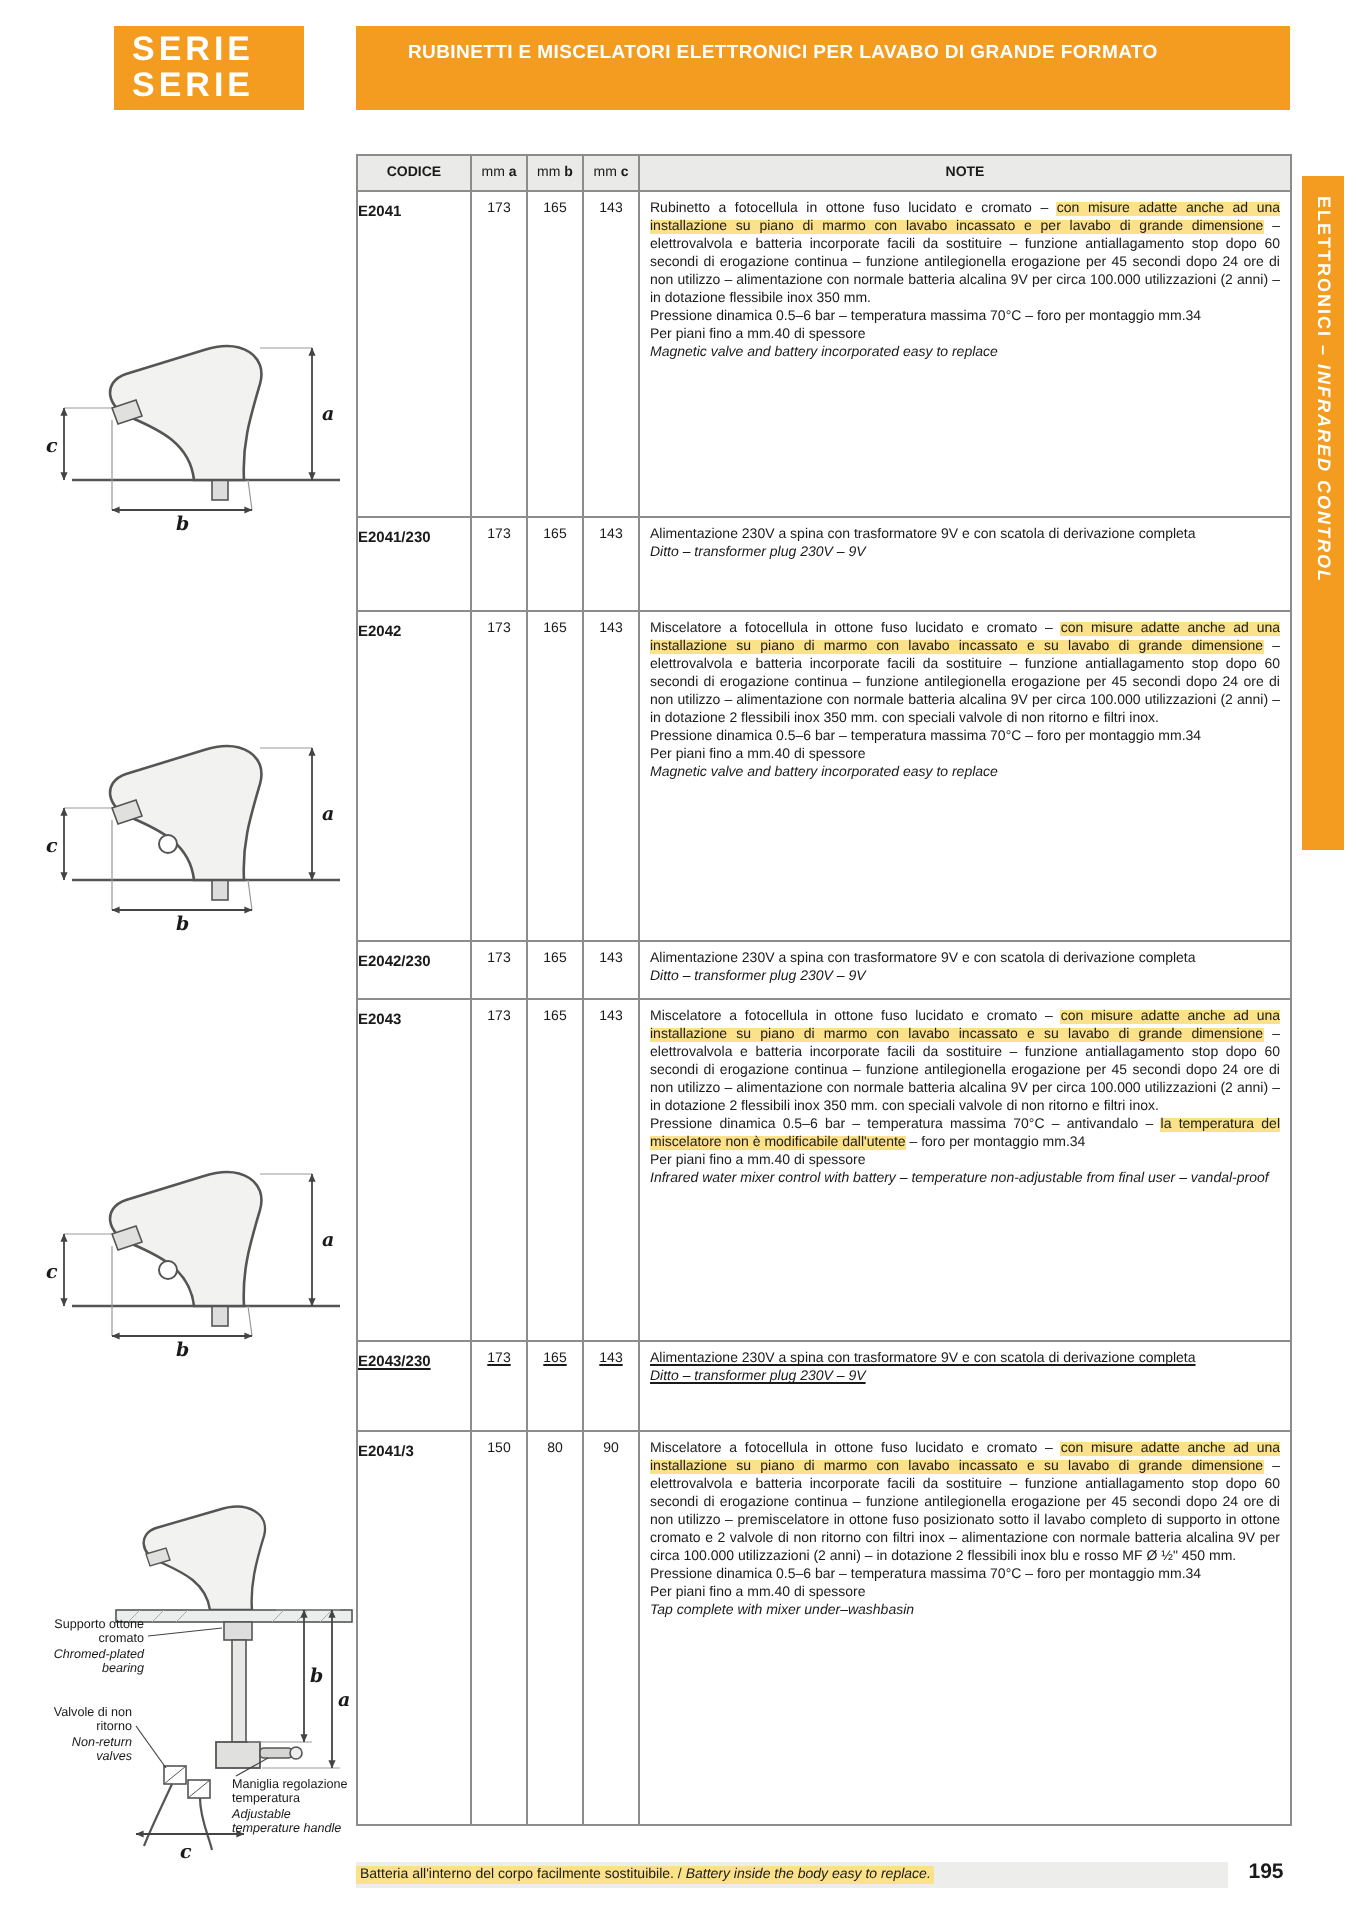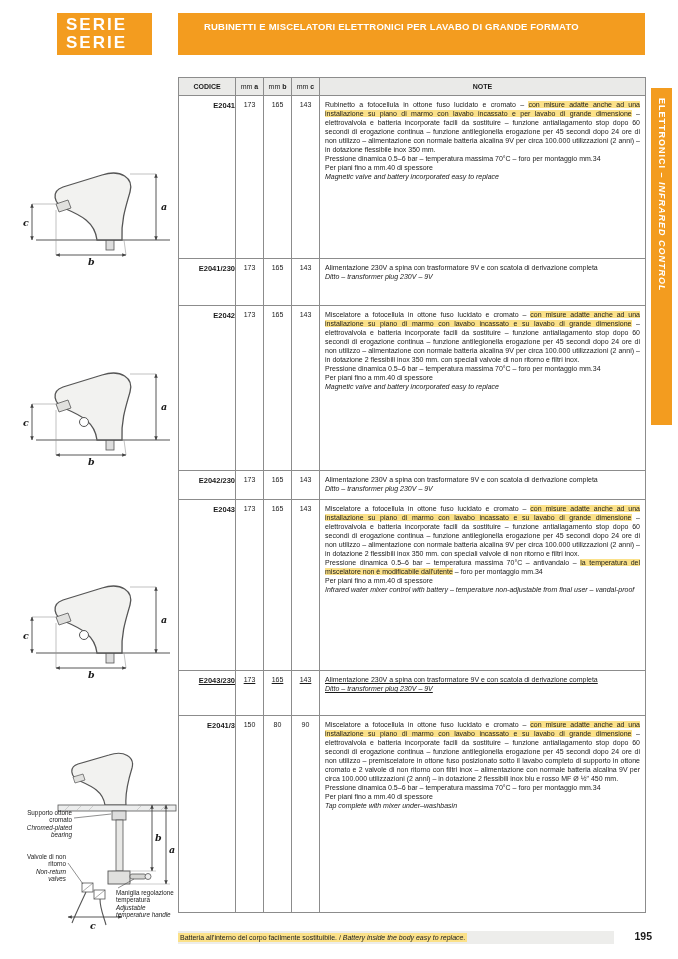--- a/index.html
+++ b/index.html
@@ -19,21 +19,21 @@
             color:#fff;writing-mode:vertical-rl;font-size:9px;font-weight:bold;letter-spacing:1px;
             box-sizing:border-box;padding-top:10px;line-height:21px;}
   .side-tab .it2{font-style:italic;}
   
   .catalog-table{position:absolute;left:178px;top:77px;width:467px;border-collapse:collapse;table-layout:fixed;}
   .catalog-table th,.catalog-table td{border:1px solid #8c8c8c;vertical-align:top;padding:0;}
   .catalog-table thead th{background:#EAEAE8;height:17px;vertical-align:middle;text-align:center;
                           font-size:7px;font-weight:normal;}
   .catalog-table thead th.bold{font-weight:bold;}
   .catalog-table thead b{font-weight:bold;}
-  td.code{font-size:7.5px;font-weight:bold;text-align:right;padding-top:5px;}
+  td.code{font-size:7.5px;font-weight:bold;text-align:left;padding-top:5px;}
   td.num{font-size:7px;text-align:center;padding-top:5px;}
   td.note{font-size:7px;line-height:9px;text-align:justify;padding:4px 5px 4px 5px;}
   td.note .hl{background:var(--hl);}
   td.note .it{font-style:italic;}
   tbody tr:nth-child(1){height:163px;}
   tbody tr:nth-child(2){height:47px;}
   tbody tr:nth-child(3){height:165px;}
   tbody tr:nth-child(4){height:29px;}
   tbody tr:nth-child(5){height:171px;}
   tbody tr:nth-child(6){height:45px;text-decoration:underline;}
@@ -43,21 +43,21 @@
   .diag-big{position:absolute;left:18px;top:733px;width:160px;height:200px;}
   .dim{font-family:"DejaVu Serif",serif;font-style:italic;font-weight:bold;font-size:9.5px;fill:#1a1a1a;}
   .callout{position:absolute;font-size:6.3px;line-height:7.4px;color:#1a1a1a;}
   .callout .co-en{font-style:italic;}
   .co-right{text-align:right;}
   
   .footer-band{position:absolute;left:178px;top:931px;width:436px;height:13px;background:#EDEDEB;
                font-size:7px;line-height:13px;white-space:nowrap;overflow:hidden;}
   .footer-band .hl{background:var(--hl);padding:1px 2px;}
   .footer-band .it{font-style:italic;}
-  .page-num{position:absolute;left:614px;top:930px;width:38px;text-align:right;
+  .page-num{position:absolute;left:614px;top:930px;width:38px;text-align:center;
             font-size:10.5px;font-weight:bold;}
 </style>
 </head>
 <body>
 
 <div class="page" style="--accent: #F39C1F; --hl: #FBE189;">
 
   <div class="brand-box">
     <div class="brand-line">SERIE</div>
     <div class="brand-line">SERIE</div>

